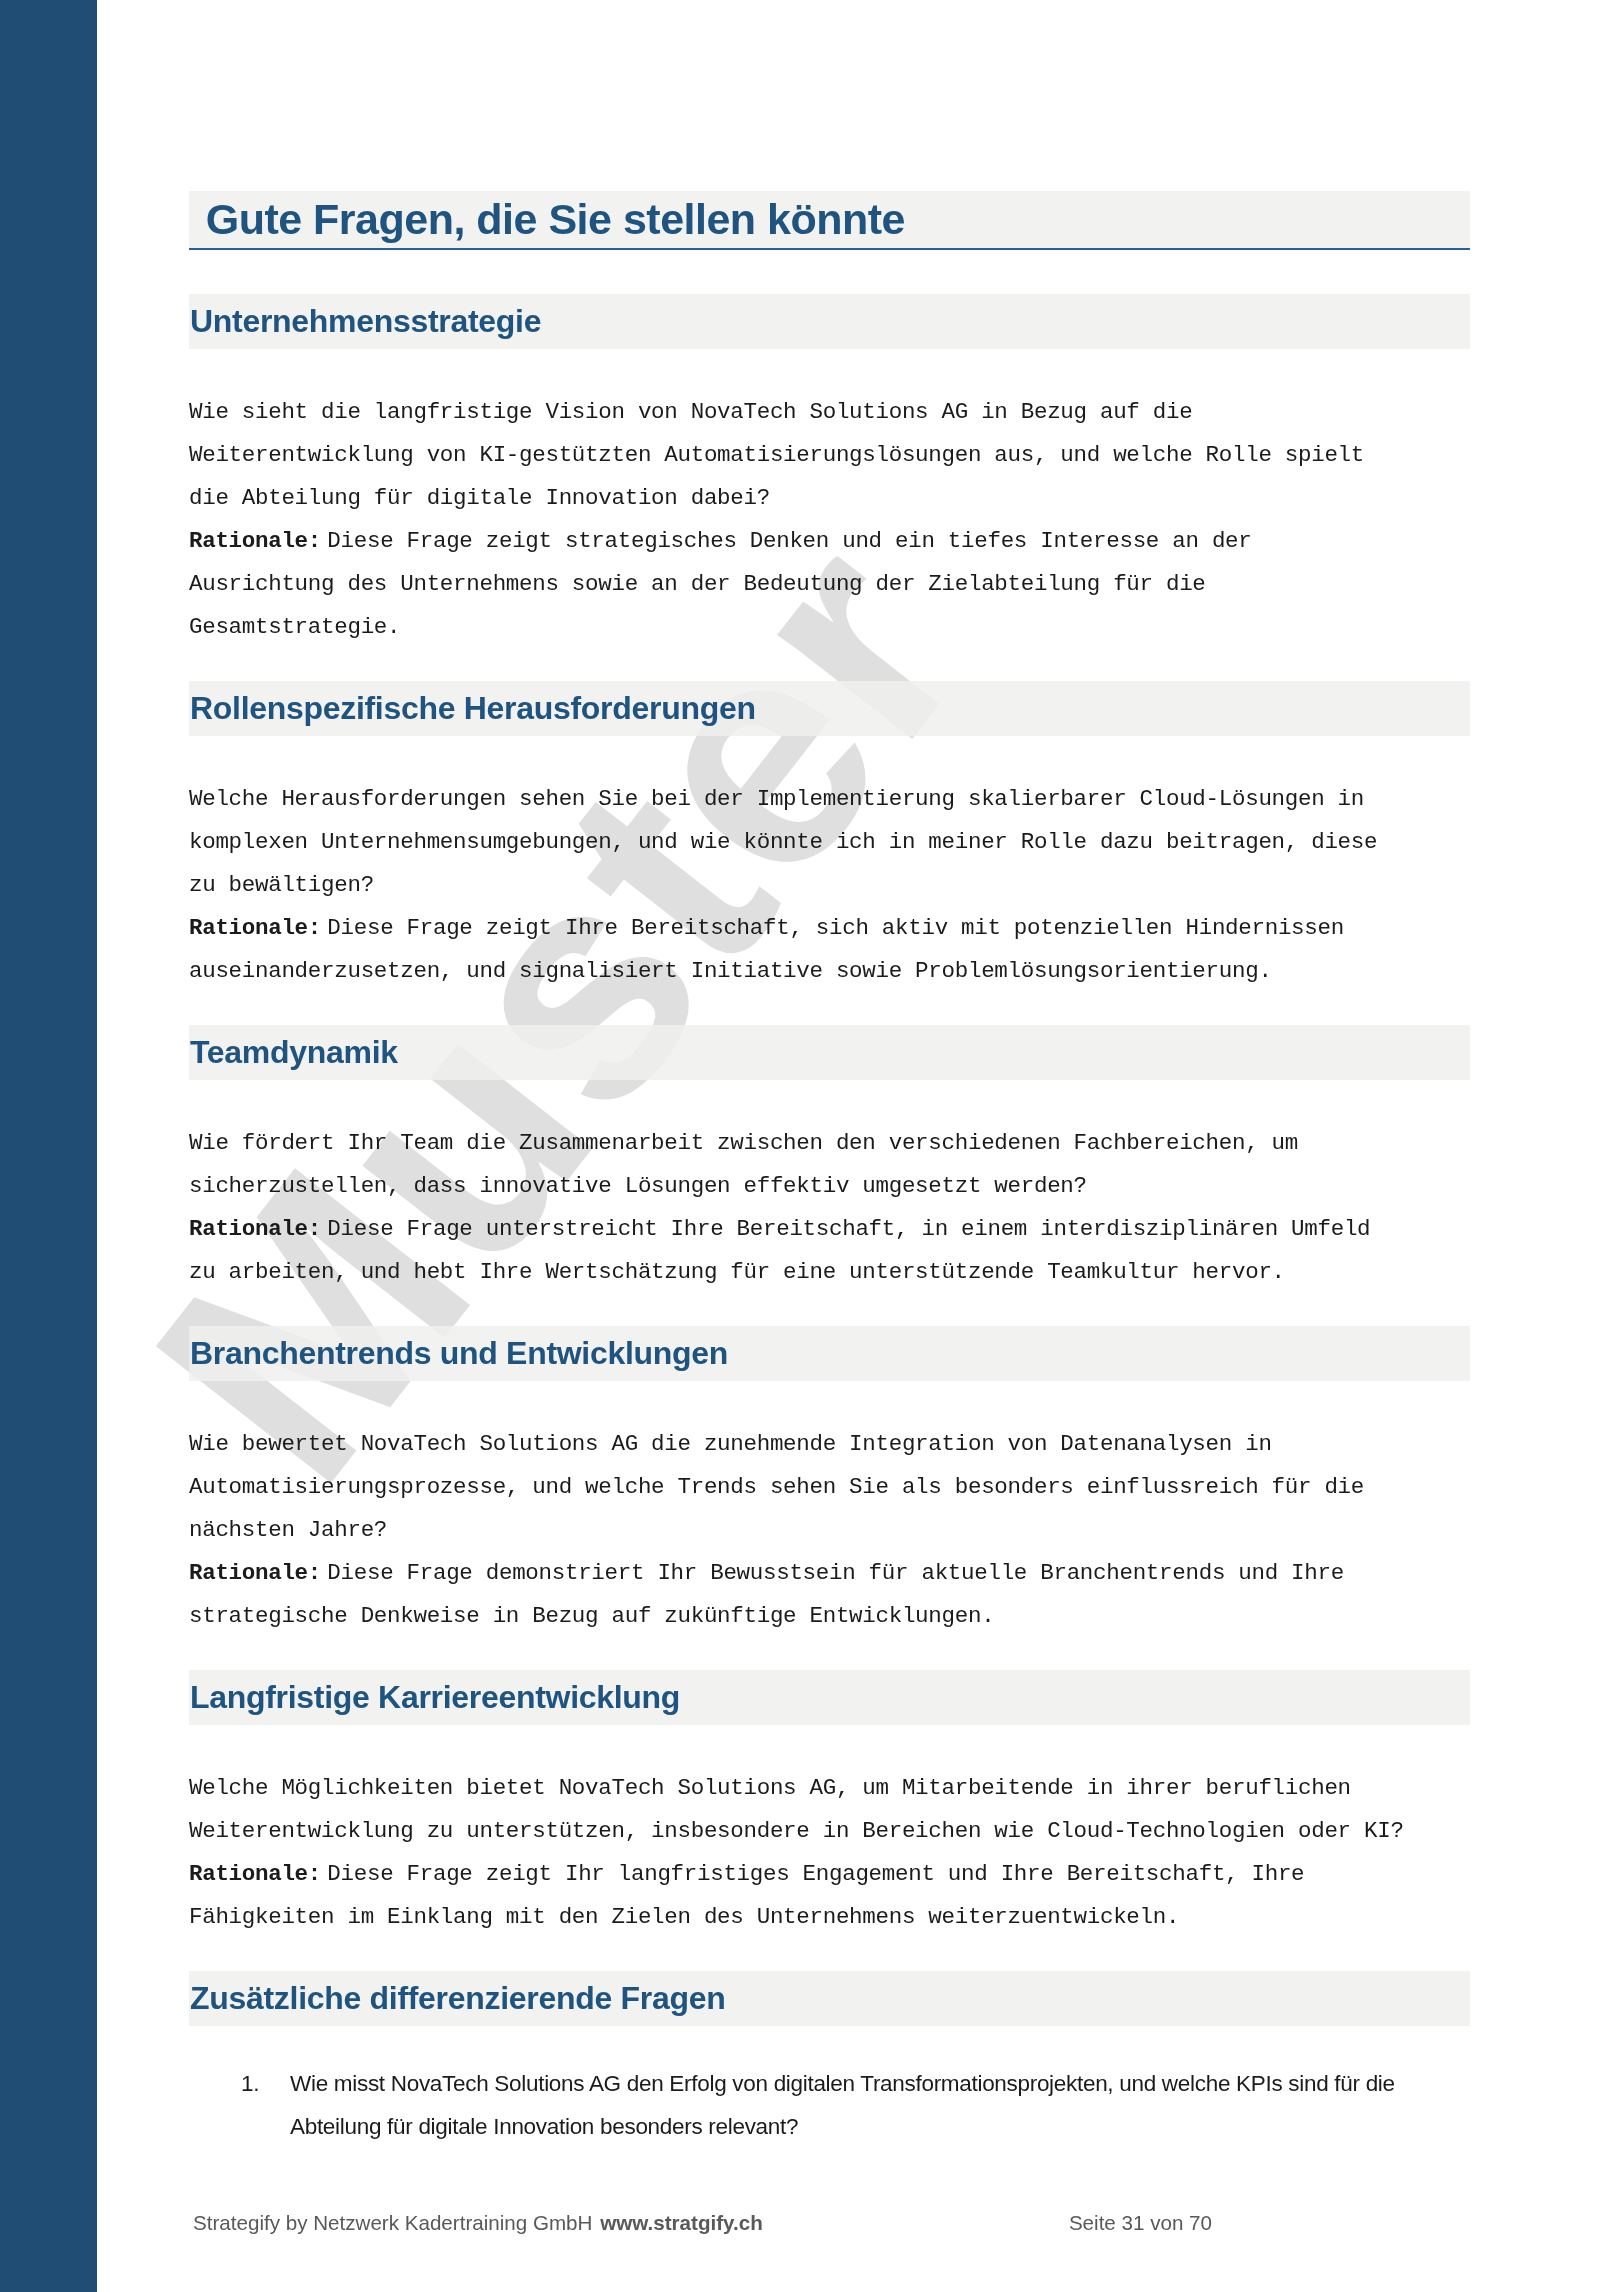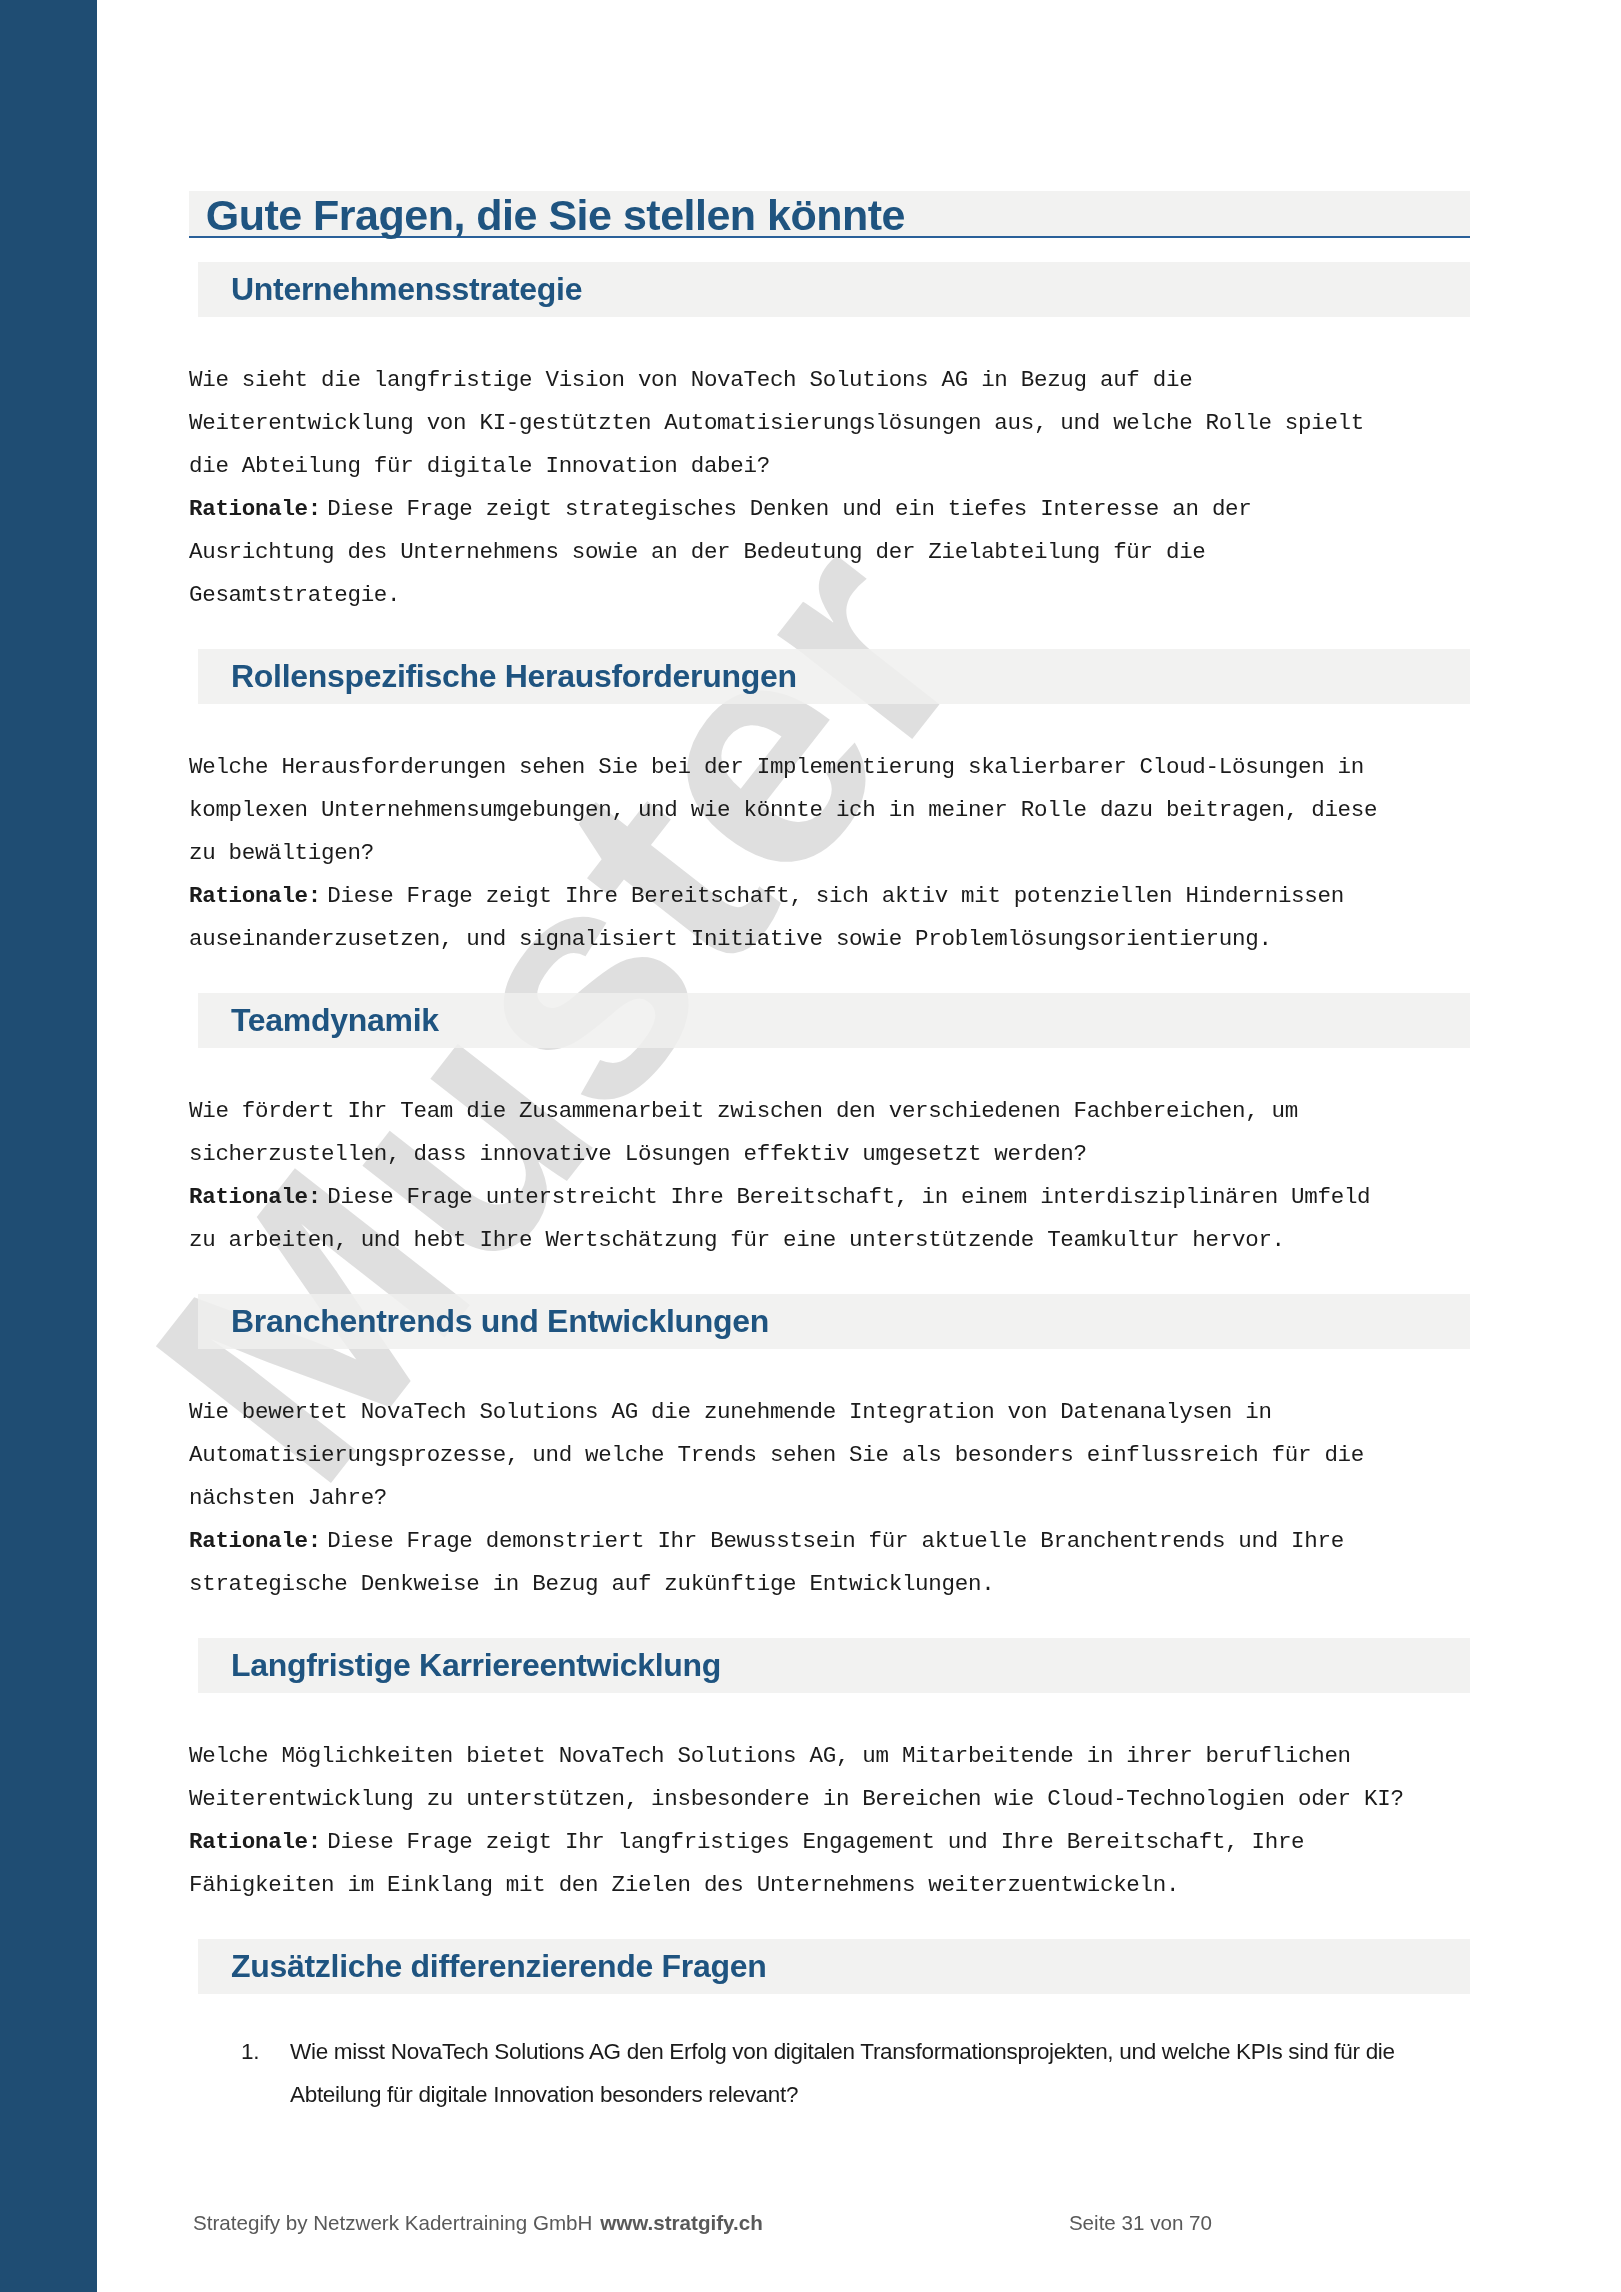--- a/index.html
+++ b/index.html
@@ -30,40 +30,39 @@
     transform:rotate(-52deg);
     white-space:nowrap;
     letter-spacing:2px;
   }
   .content {
     position:absolute; left:189px; top:191px;
     width:1281px;
     z-index:2;
   }
   .title-bar {
-    height:47px;
+    height:59px;
     background:rgba(240,240,239,0.85);
     border-bottom:2.9px solid #2a6099;
-    display:flex; align-items:flex-start;
+    display:flex; align-items:center;
     padding-left:16.7px;
-    margin-bottom:24px;
+    margin-bottom:44px;
   }
   .title-bar h1 {
     font-size:43px; font-weight:bold;
     color:#1f5480;
     letter-spacing:-0.5px;
     white-space:nowrap;
   }
   .hbar {
     height:55px;
     background:rgba(240,240,239,0.85);
     display:flex; align-items:center;
-    padding-left:33px;
+    padding-left:1px;
     margin-bottom:42px;
-    margin-left:9px;
   }
   .hbar h2 {
     font-size:32px; font-weight:bold;
     color:#1f5480;
     letter-spacing:-0.3px;
     white-space:nowrap;
   }
   .para {
     font-size:22.5px;
     line-height:43px;

